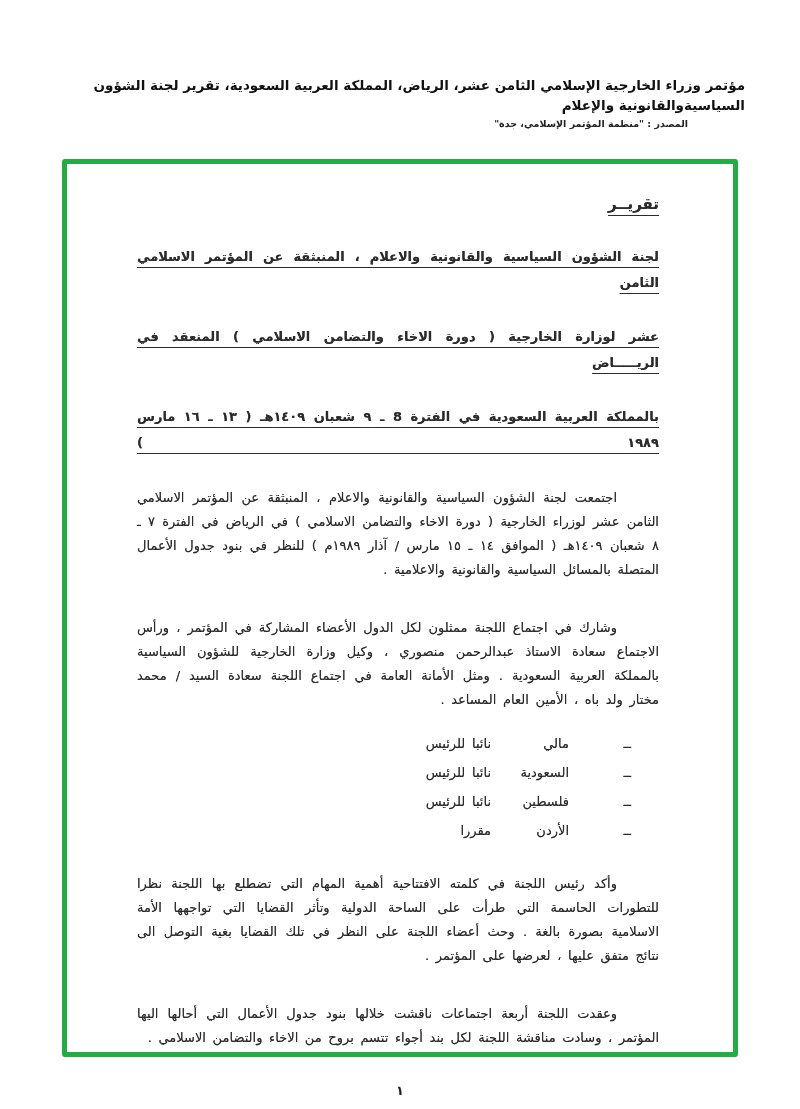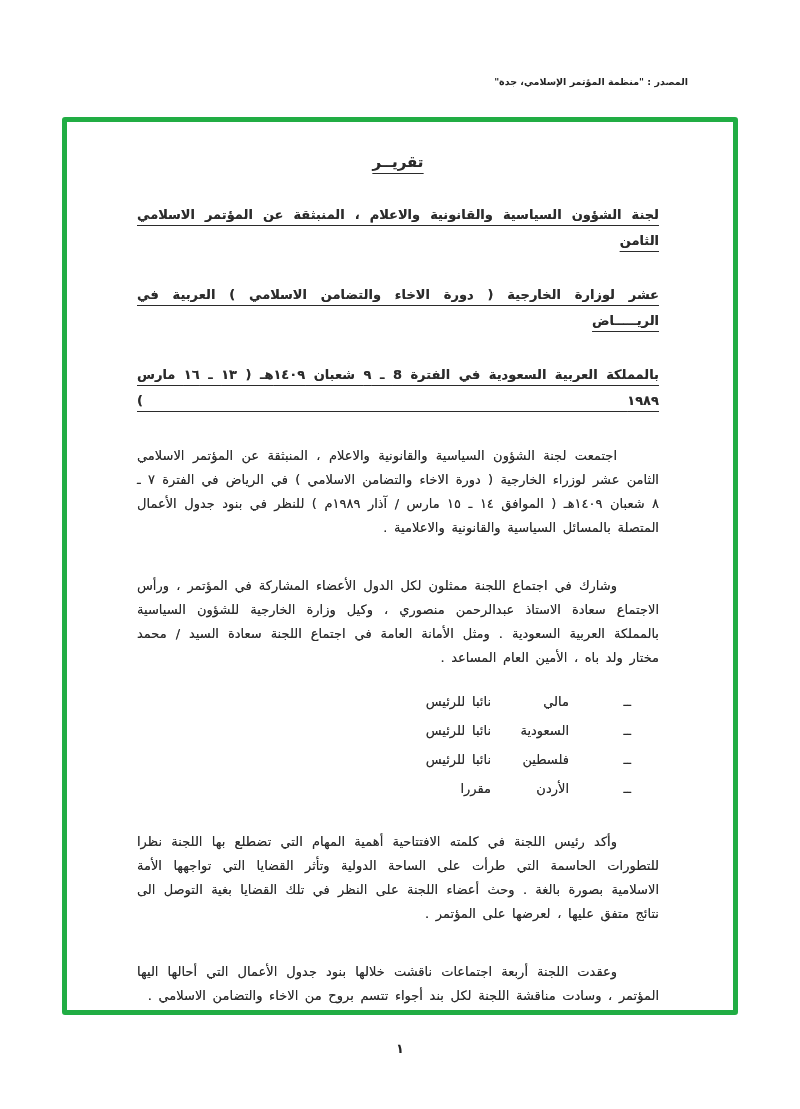--- a/index.html
+++ b/index.html
@@ -60,21 +60,20 @@
     height:100%;
     padding:28px 74px 26px 70px;
     color:var(--ink);
     font-size:13px;
     line-height:24px;
     word-spacing:2.5px;
     text-shadow:0 0 0.4px rgba(20,20,20,0.55);
     overflow:hidden;
   }
   .report-title{
-    text-align:center;
     font-weight:bold;
     font-size:15px;
     text-decoration:underline;
     text-underline-offset:6px;
     text-decoration-thickness:1.2px;
     margin-bottom:12px;
   }
   .heading-block{ margin-bottom:4px; }
   .heading-line{
     text-align:justify;
@@ -116,31 +115,32 @@
     font-weight:bold;
     color:#222;
   }
 </style>
 </head>
 <body>
 
 <div class="page">
 
   <header class="doc-header">
+    <div class="header-line">مؤتمر وزراء الخارجية الإسلامي الثامن عشر، الرياض، المملكة العربية السعودية، تقرير لجنة الشؤون السياسيةوالقانونية والإعلام</div>
     <div class="source-line">المصدر : "منظمة المؤتمر الإسلامي، جدة"</div>
   </header>
 
   <div class="scan-frame">
     <div class="scan-content">
 
       <div class="report-title">تقريــر</div>
 
       <div class="heading-block">
         <div class="heading-line">لجنة الشؤون السياسية والقانونية والاعلام ، المنبثقة عن المؤتمر الاسلامي الثامن</div>
-        <div class="heading-line">عشر لوزارة الخارجية ( دورة الاخاء والتضامن الاسلامي ) العربية في الريـــــاض</div>
+        <div class="heading-line">عشر لوزارة الخارجية ( دورة الاخاء والتضامن الاسلامي ) المنعقد في الريـــــاض</div>
         <div class="heading-line">بالمملكة العربية السعودية في الفترة 8 ـ ٩ شعبان ١٤٠٩هـ ( ١٣ ـ ١٦ مارس ١٩٨٩ )</div>
       </div>
 
       <p class="para first">اجتمعت لجنة الشؤون السياسية والقانونية والاعلام ، المنبثقة عن المؤتمر الاسلامي الثامن عشر لوزراء الخارجية ( دورة الاخاء والتضامن الاسلامي ) في الرياض في الفترة ٧ ـ ٨ شعبان ١٤٠٩هـ ( الموافق ١٤ ـ ١٥ مارس / آذار ١٩٨٩م ) للنظر في بنود جدول الأعمال المتصلة بالمسائل السياسية والقانونية والاعلامية .</p>
 
       <p class="para">وشارك في اجتماع اللجنة ممثلون لكل الدول الأعضاء المشاركة في المؤتمر ، ورأس الاجتماع سعادة الاستاذ عبدالرحمن منصوري ، وكيل وزارة الخارجية للشؤون السياسية بالمملكة العربية السعودية . ومثل الأمانة العامة في اجتماع اللجنة سعادة السيد / محمد مختار ولد باه ، الأمين العام المساعد .</p>
 
 
       <div class="bureau">
         <div class="bureau-row">

